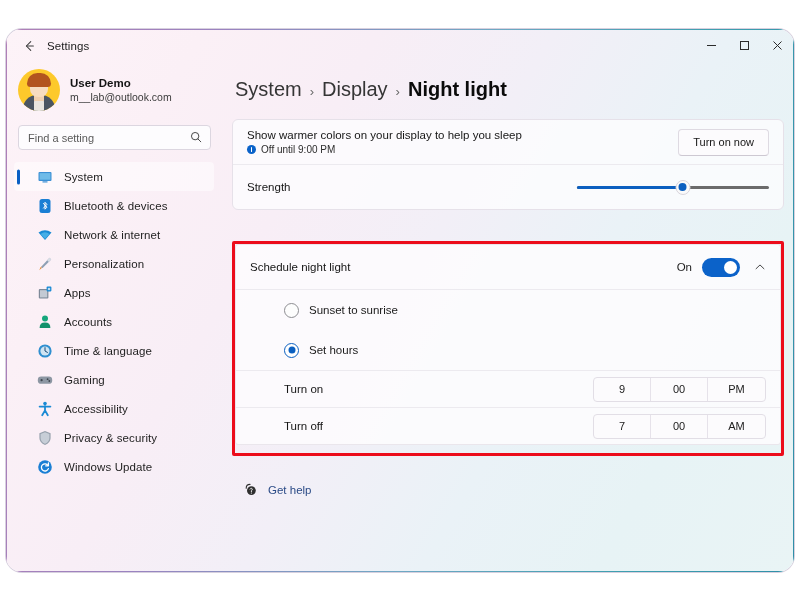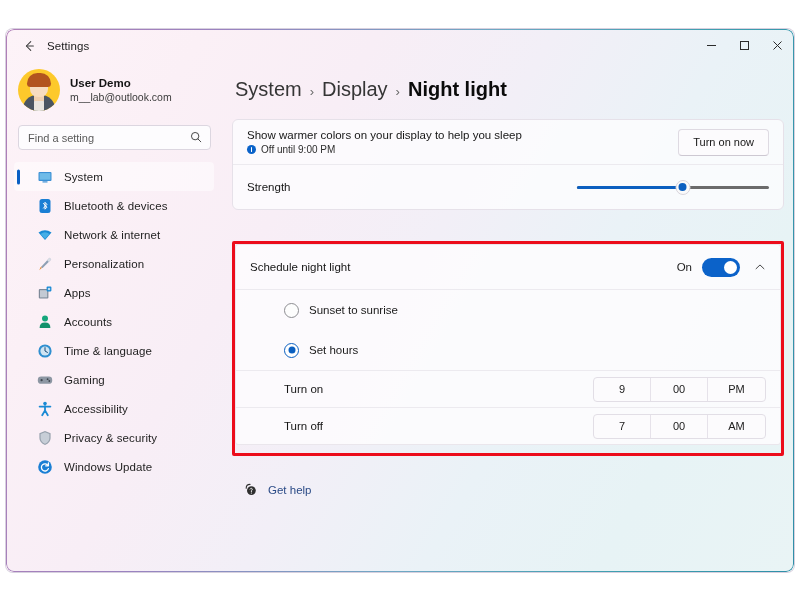--- a/index.html
+++ b/index.html
@@ -19,21 +19,21 @@
     background: #ffffff;
   }
 
   
   .window {
     position: absolute;
     left: 6px;
     top: 29px;
     width: 788px;
     height: 543px;
-    border-radius: 7px;
+    border-radius: 16px;
     overflow: hidden;
     background: linear-gradient(120deg,
         #fdf3f8 0%,
         #fbf0f6 18%,
         #f8eef6 34%,
         #f2eff7 50%,
         #eaf2f7 66%,
         #e7f3f5 82%,
         #e9f4f5 100%);
     box-shadow: 0 0 0 1px rgba(140,120,160,0.35);

